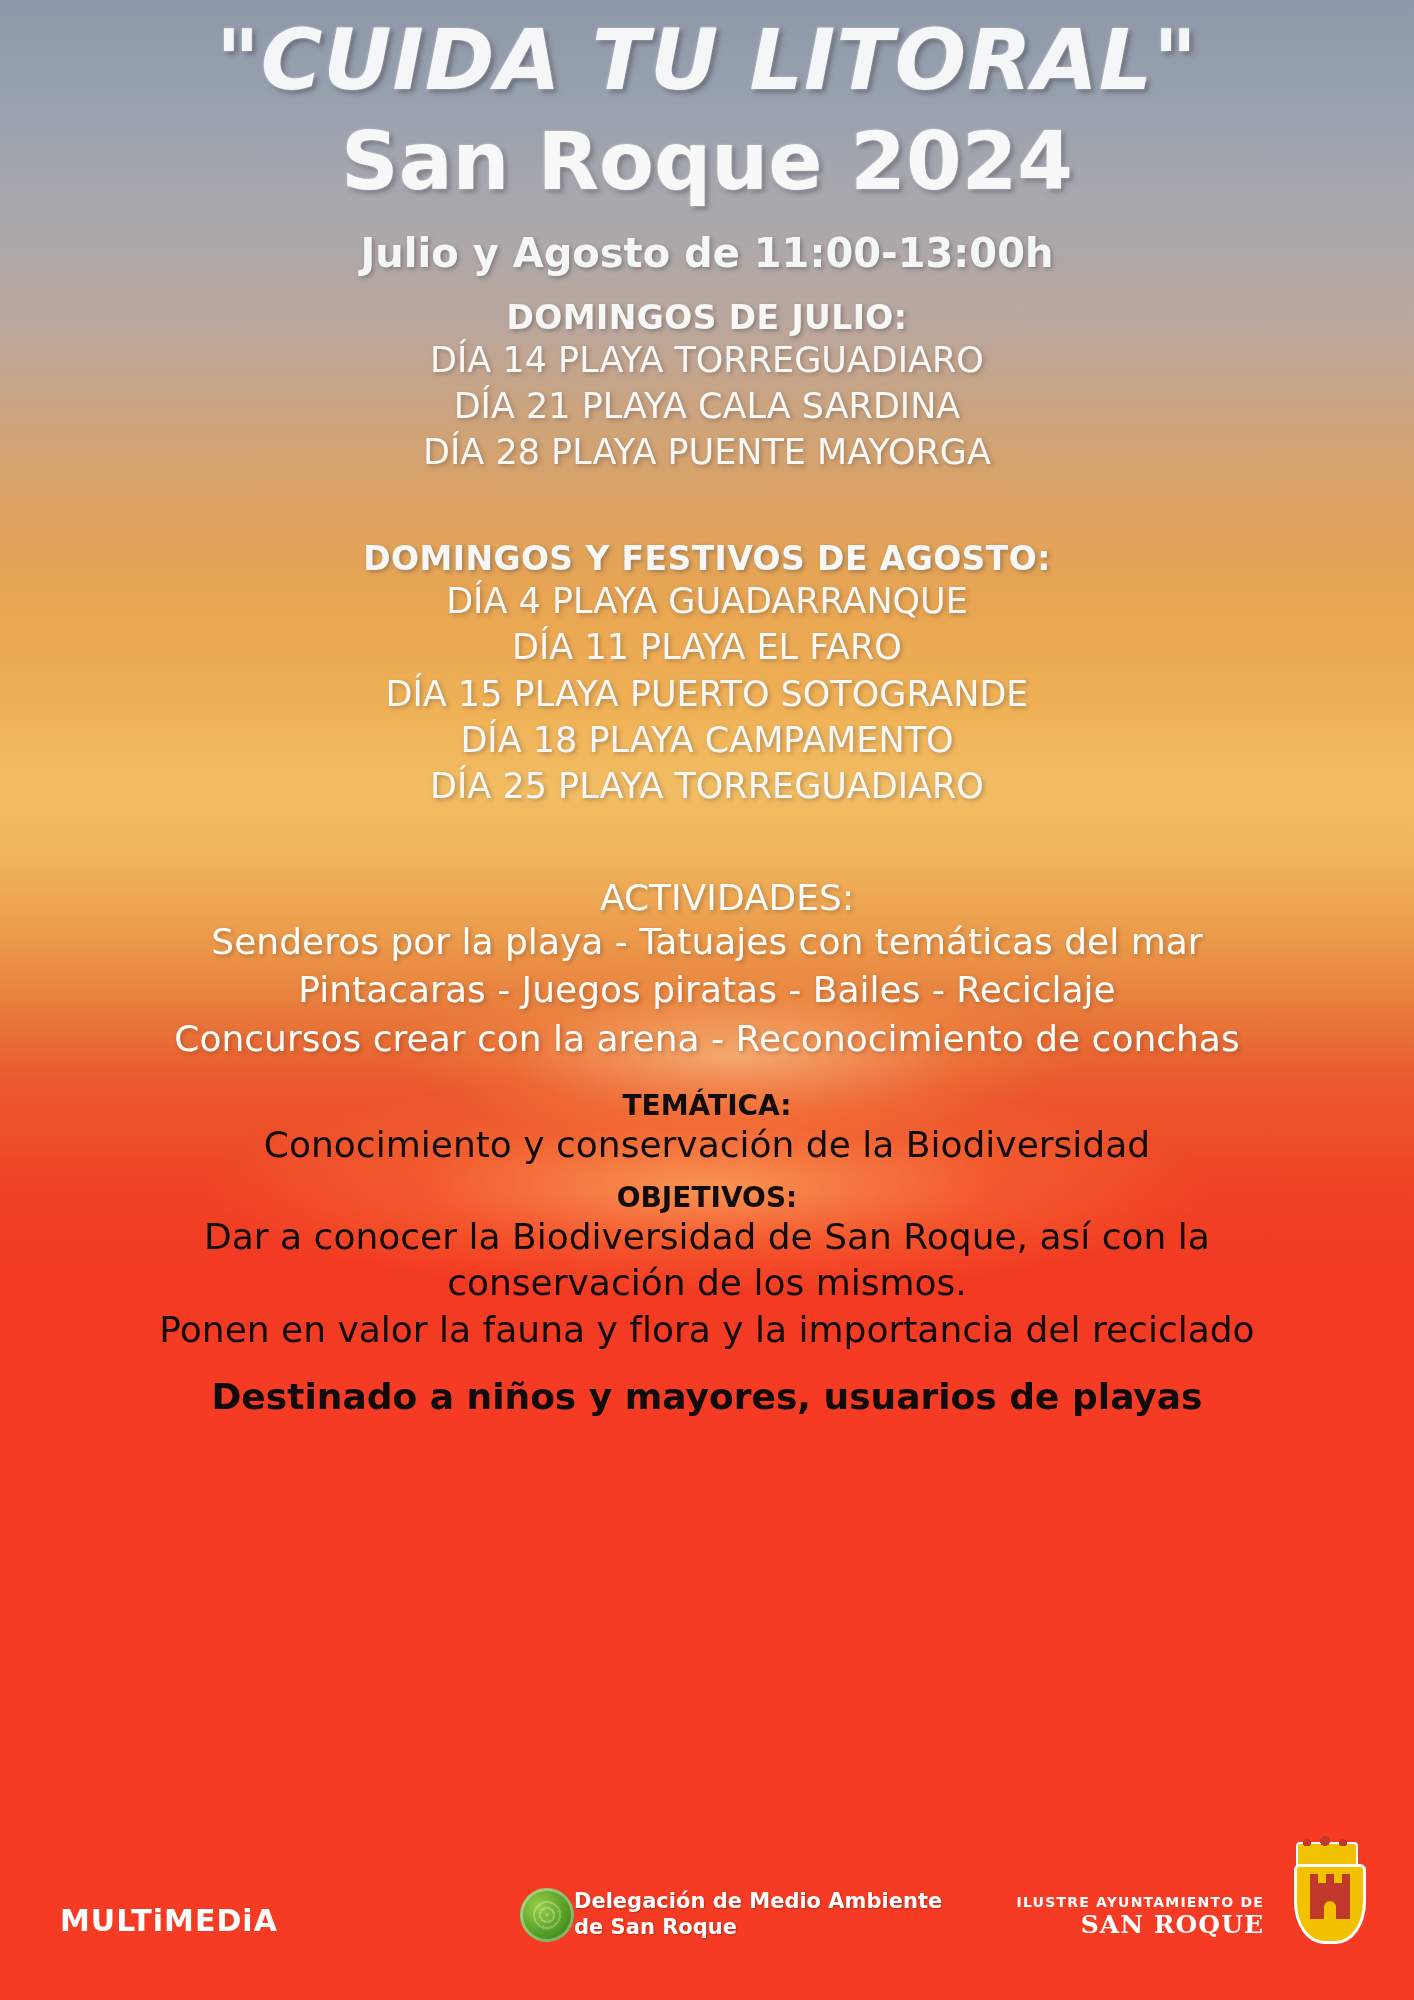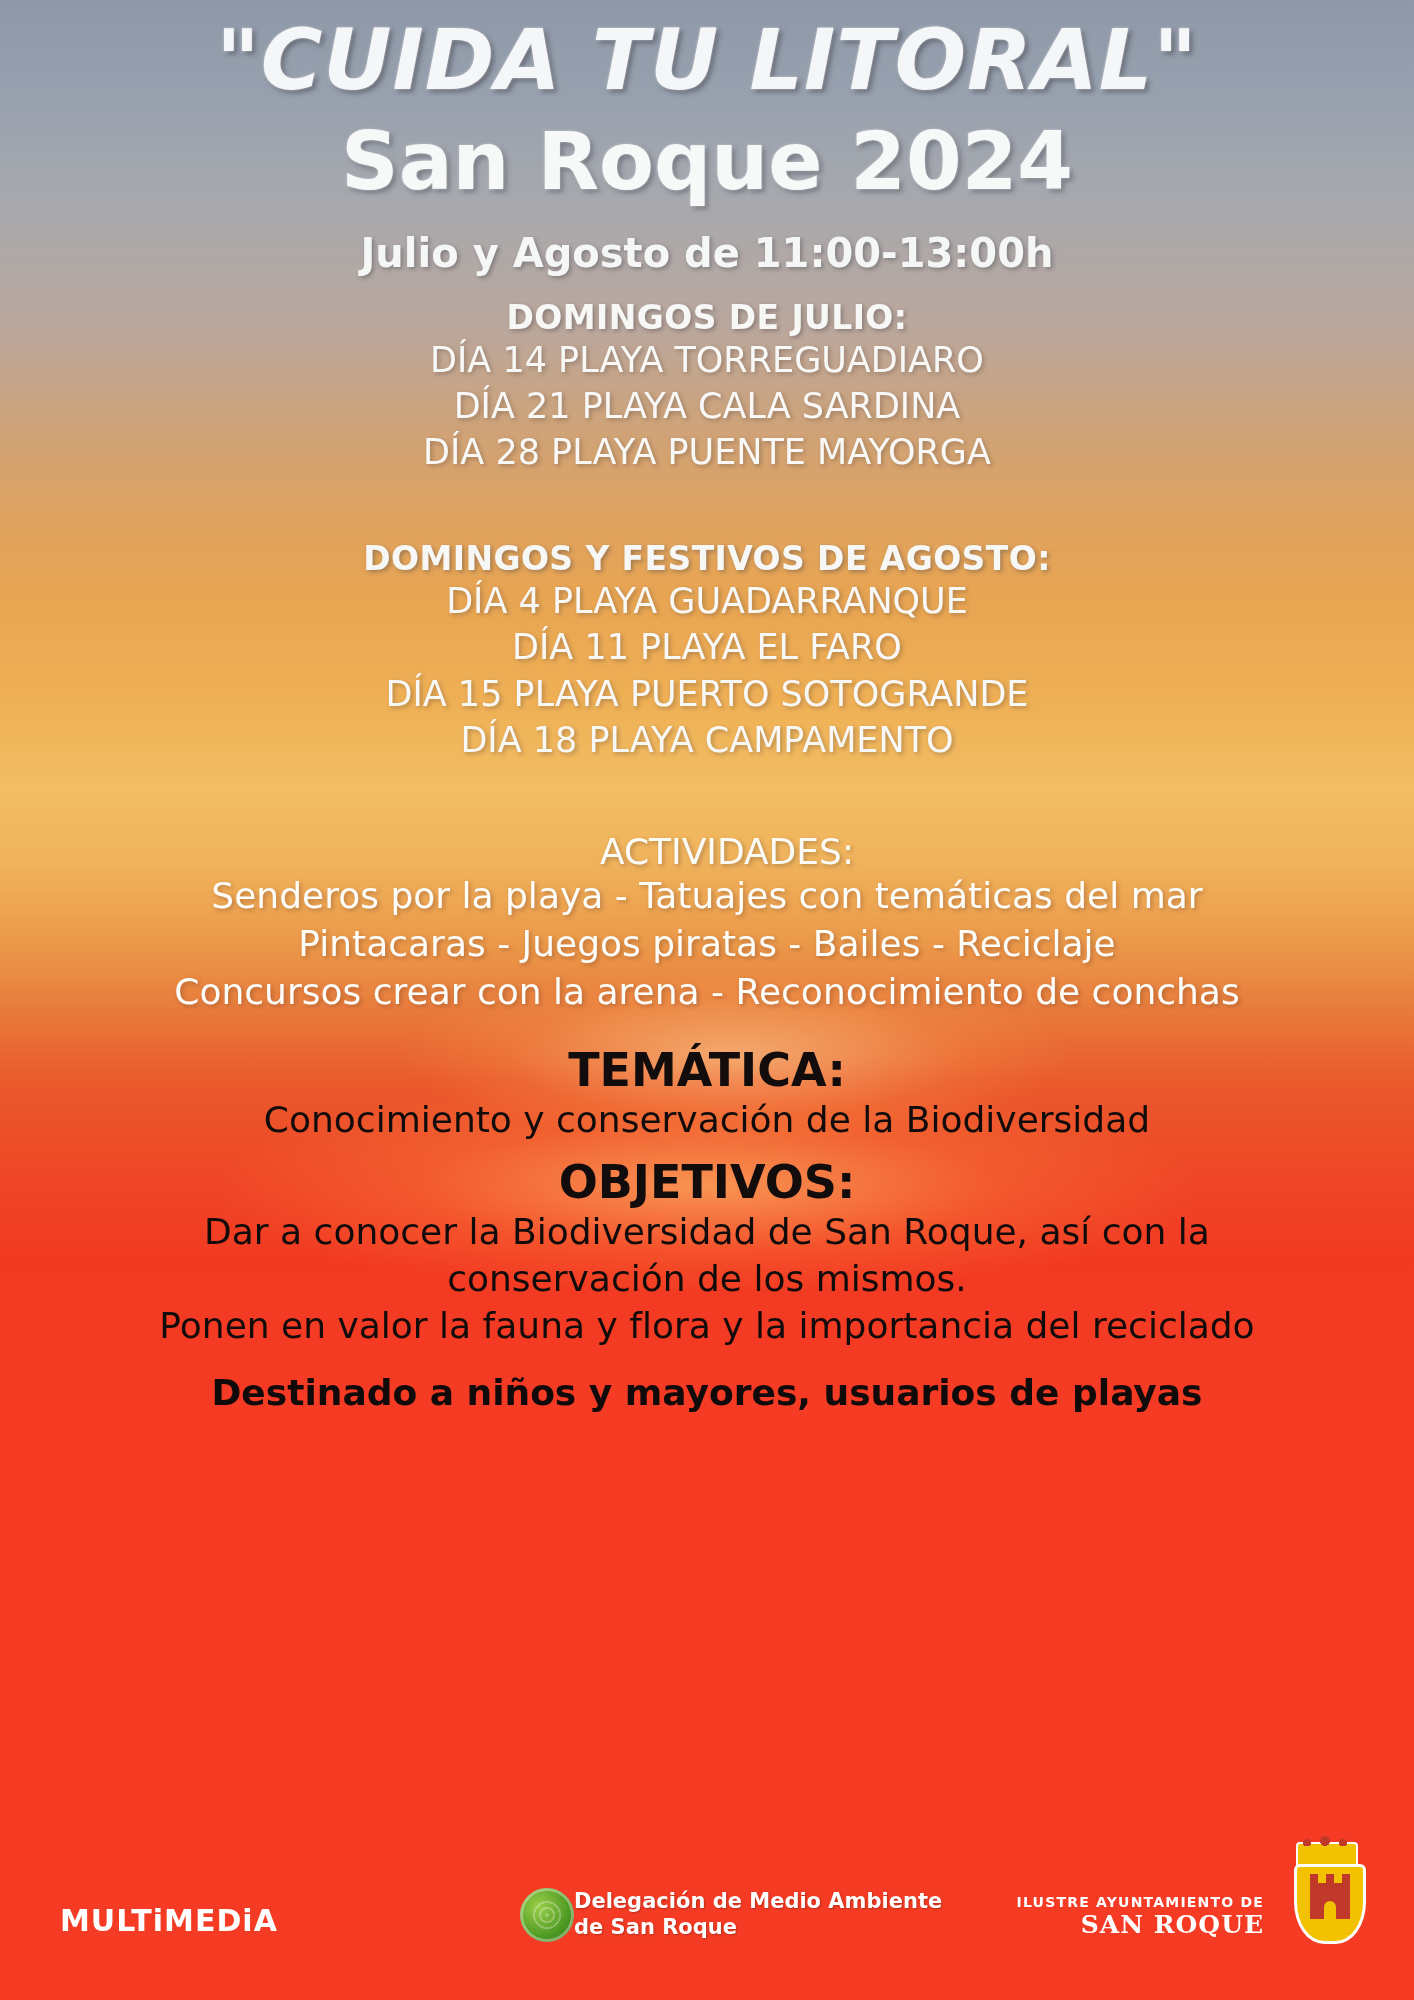--- a/index.html
+++ b/index.html
@@ -138,21 +138,21 @@
   .act-line {
     font-size: 36px;
     color: #fdfdfa;
     line-height: 1.34;
     text-shadow: 2px 2px 4px rgba(110,60,40,0.40);
   }
 
   
   .red-head {
     font-weight: bold;
-    font-size: 46px;
+    font-size: 28px;
     color: #120d0c;
     margin-top: 26px;
   }
   .red-head.tight { margin-top: 12px; }
   .red-line {
     font-size: 36px;
     color: #110c0b;
     line-height: 1.30;
   }
   .red-line.wide { padding: 0 70px; }
@@ -327,20 +327,21 @@
     <div class="sched-line">DÍA 21 PLAYA CALA SARDINA</div>
     <div class="sched-line">DÍA 28 PLAYA PUENTE MAYORGA</div>
 
     <div class="block-gap"></div>
 
     <div class="sched-head">DOMINGOS Y FESTIVOS DE AGOSTO:</div>
     <div class="sched-line">DÍA 4 PLAYA GUADARRANQUE</div>
     <div class="sched-line">DÍA 11 PLAYA EL FARO</div>
     <div class="sched-line">DÍA 15 PLAYA PUERTO SOTOGRANDE</div>
     <div class="sched-line">DÍA 18 PLAYA CAMPAMENTO</div>
+    <div class="sched-line">DÍA 25 PLAYA TORREGUADIARO</div>
 
     <div class="act-head">ACTIVIDADES:</div>
     <div class="act-line">Senderos por la playa - Tatuajes con temáticas del mar</div>
     <div class="act-line">Pintacaras - Juegos piratas - Bailes - Reciclaje</div>
     <div class="act-line">Concursos crear con la arena - Reconocimiento de conchas</div>
 
     <div class="red-head">TEMÁTICA:</div>
     <div class="red-line">Conocimiento y conservación de la Biodiversidad</div>
 
     <div class="red-head tight">OBJETIVOS:</div>

